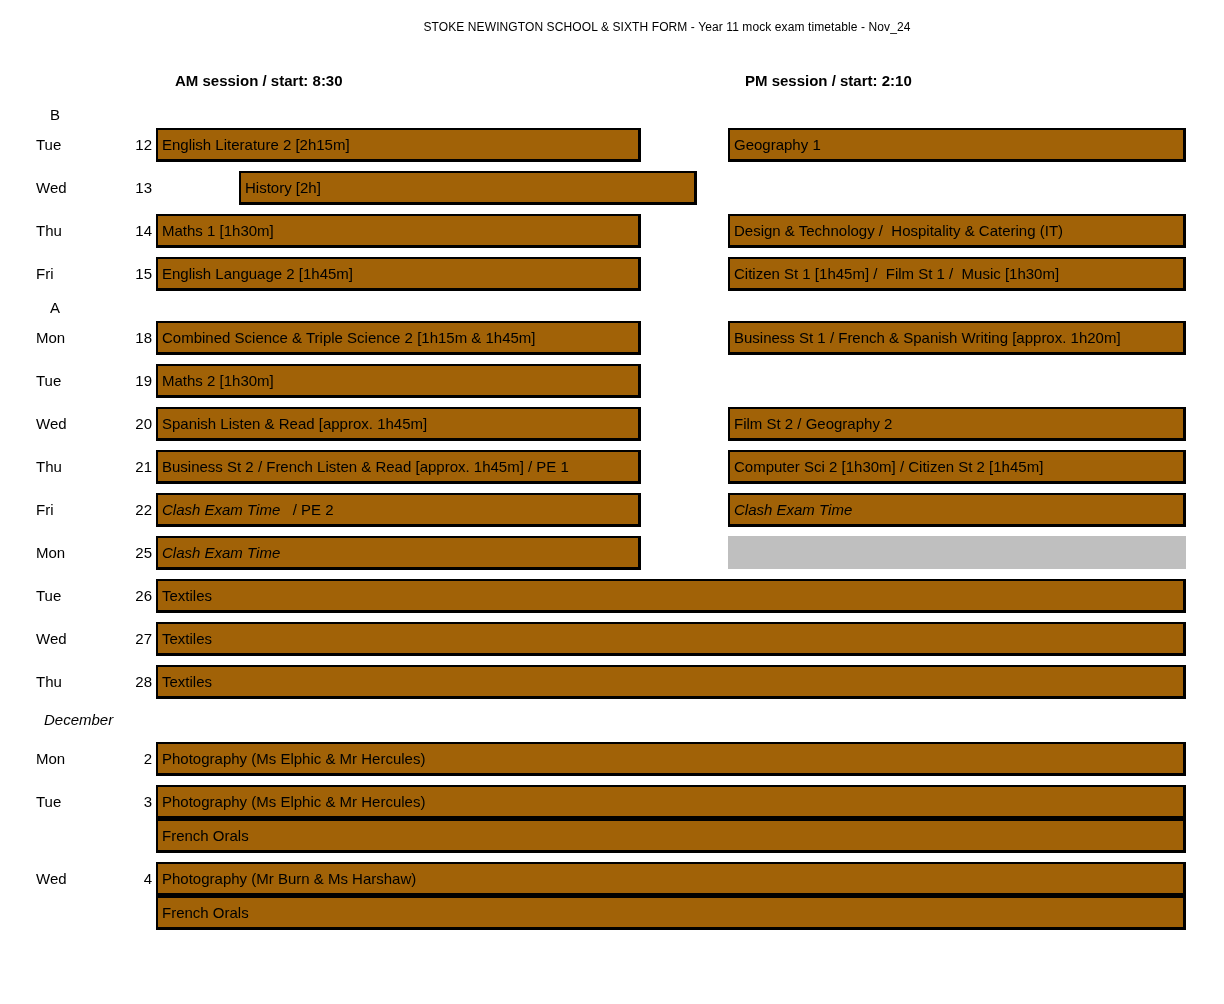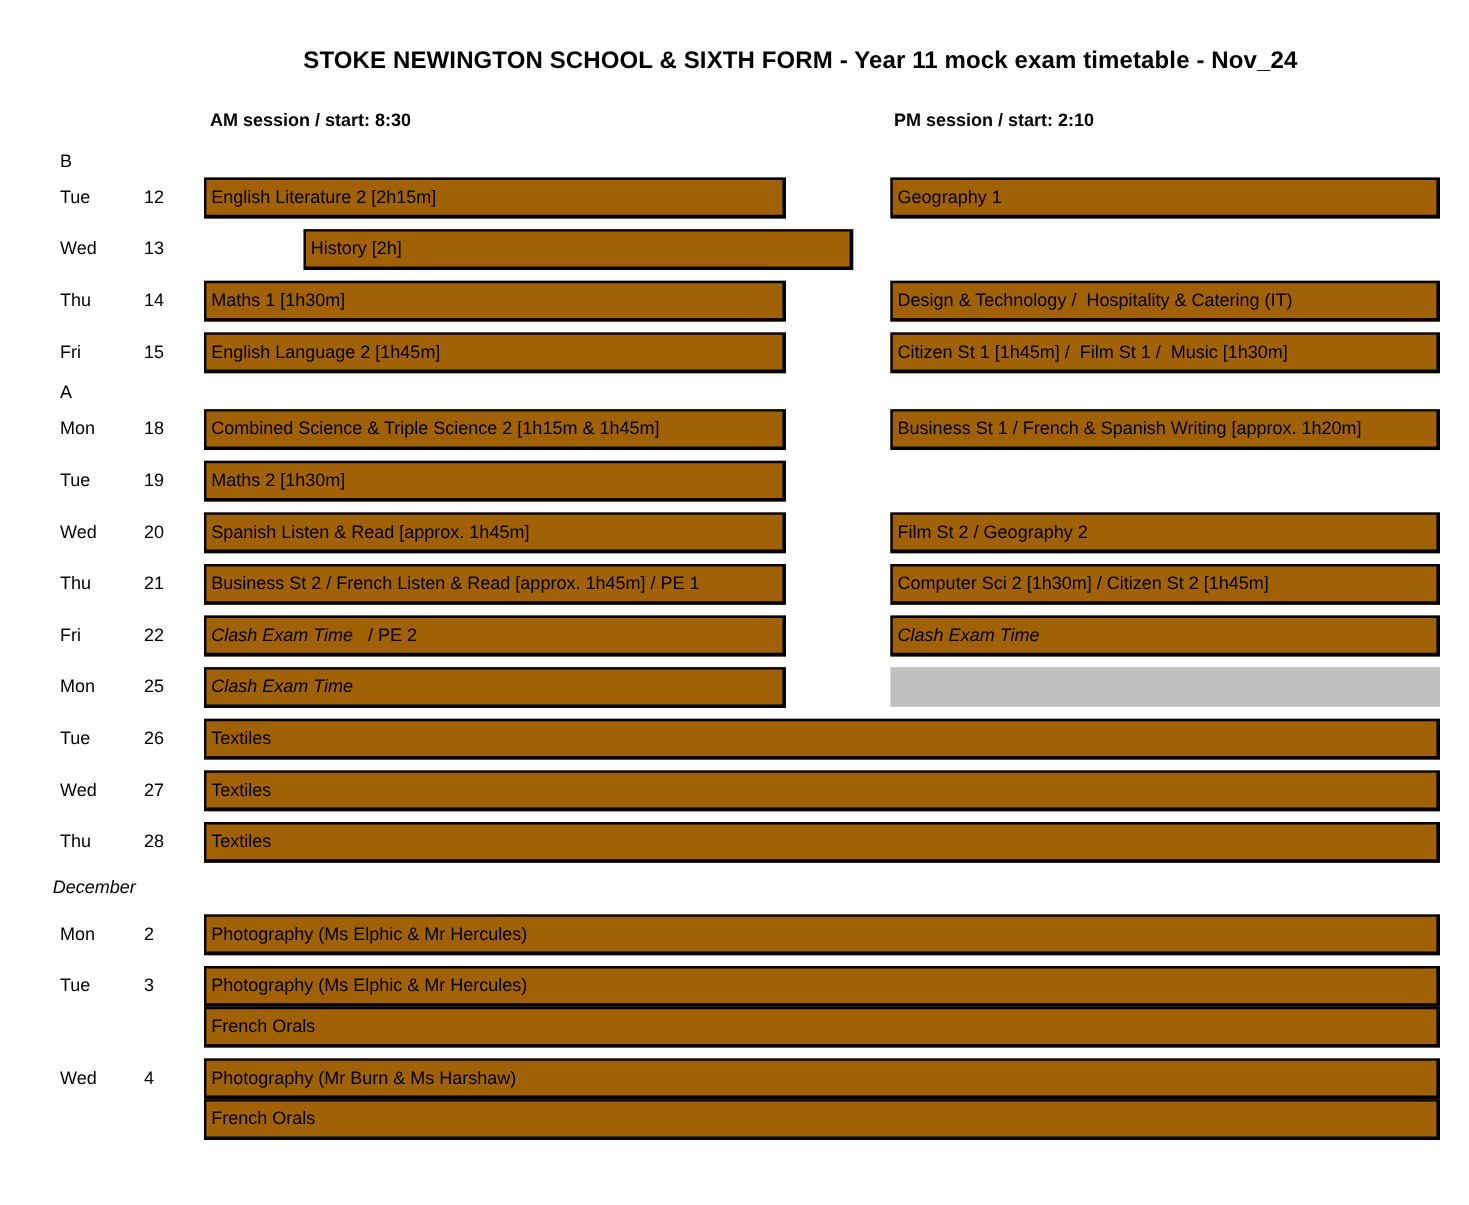--- a/index.html
+++ b/index.html
@@ -2,40 +2,40 @@
 <html><head>
 <meta charset="utf-8">
 <style>
   html, body { margin:0; padding:0; }
   body {
     width:1224px; height:1004px; background:#ffffff; overflow:hidden;
     font-family:"Liberation Sans", sans-serif; color:#000;
     -webkit-font-smoothing:antialiased;
   }
   .title {
-    padding:40px 0 0 110px; height:18px; text-align:center;
-    font-size:20px; font-weight:700; letter-spacing:0.1px;
+    padding:20px 0 0 110px; height:18px; text-align:center;
+    font-size:12px; font-weight:400; letter-spacing:0.1px;
   }
   
   .month-row { padding-left:50px; height:18px; }
   [data-name="rows"] > .month-row:first-child { margin-top:16px; }
   [data-name="rows"] > .month-row:not(:first-child) { margin-top:12px; margin-bottom:13px;padding-left:44px; }
   .month-label { font-style:italic; font-size:15px; }
   .week-row { padding-left:50px; height:21px; margin-top:17px; line-height:16px; }
   .week-label { font-size:15px; }
   .exam-row + .week-row { margin-top:0; }
   
   .headers-row { position:relative; height:18px; margin-top:34px; }
   .session-header { position:absolute; top:0; font-size:15px; font-weight:700; white-space:pre; }
   .am-pos { left:175px; }
   .pm-pos { left:745px; }
   
-  .exam-row { display:flex; align-items:flex-start; padding-left:50px; margin-bottom:9px; }
+  .exam-row { display:flex; align-items:flex-start; padding-left:36px; margin-bottom:9px; }
   .day   { width:70px; font-size:15px; line-height:34px; }
-  .date  { width:46px; font-size:15px; line-height:34px; }
+  .date  { width:46px; text-align:right; font-size:15px; line-height:34px; }
   .box {
     box-sizing:border-box; height:34px; background:#a16207;
     border:2px solid #000; border-right-width:3px; border-bottom-width:3px;
     display:flex; align-items:center; padding-left:4px; font-size:15px;
   }
   .am   { width:485px; margin-left:4px; }
   .pm   { width:458px; margin-left:87px; }
   .full { width:1030px; }
   .full-col { display:flex; flex-direction:column; margin-left:4px;border-radius:15px; }
   .graybox { width:458px; height:33px; margin-left:87px; border:none; }

